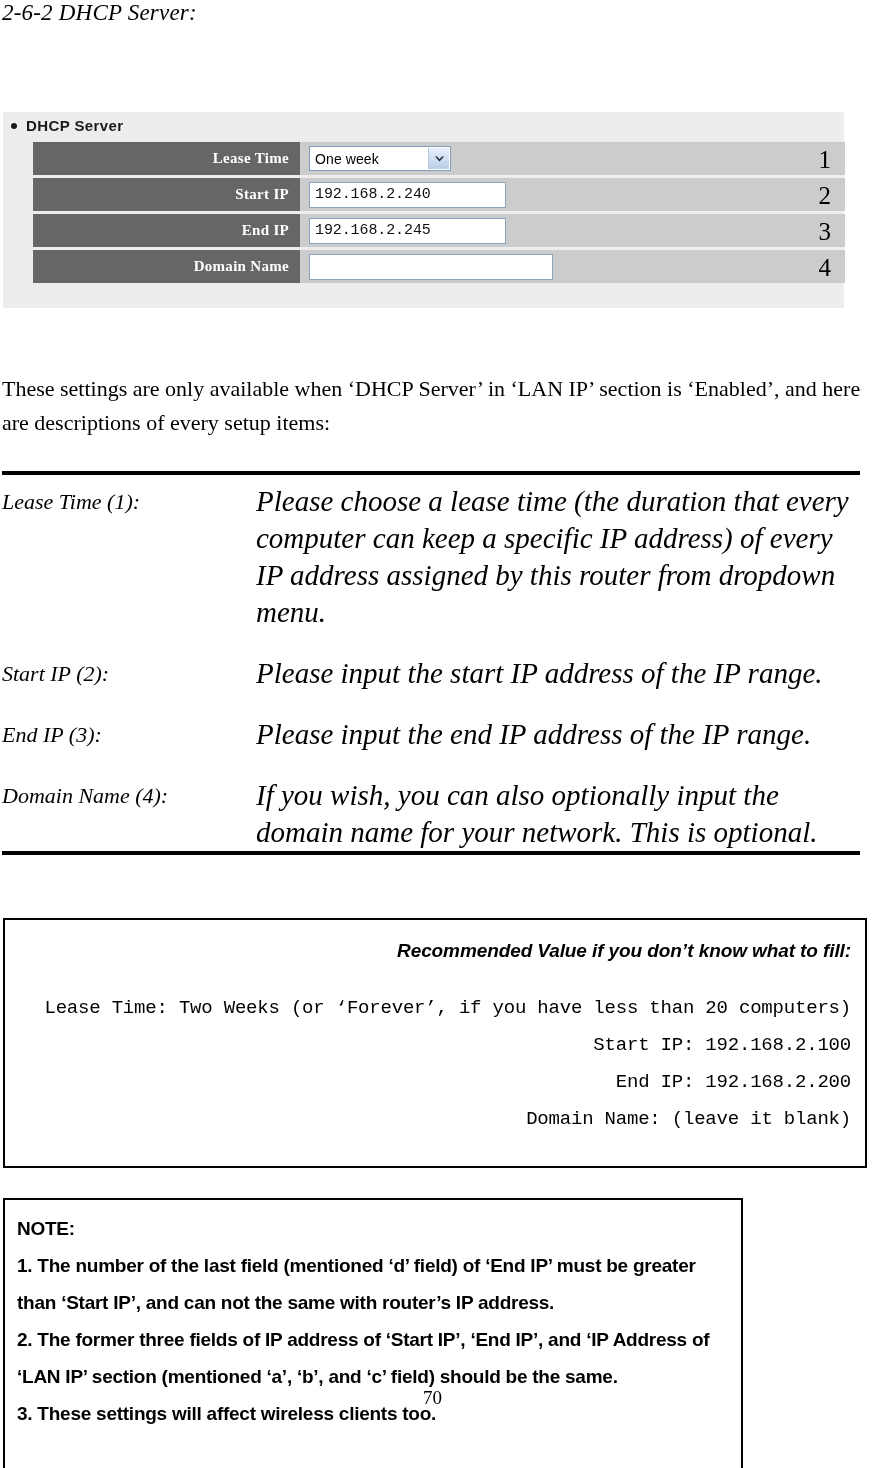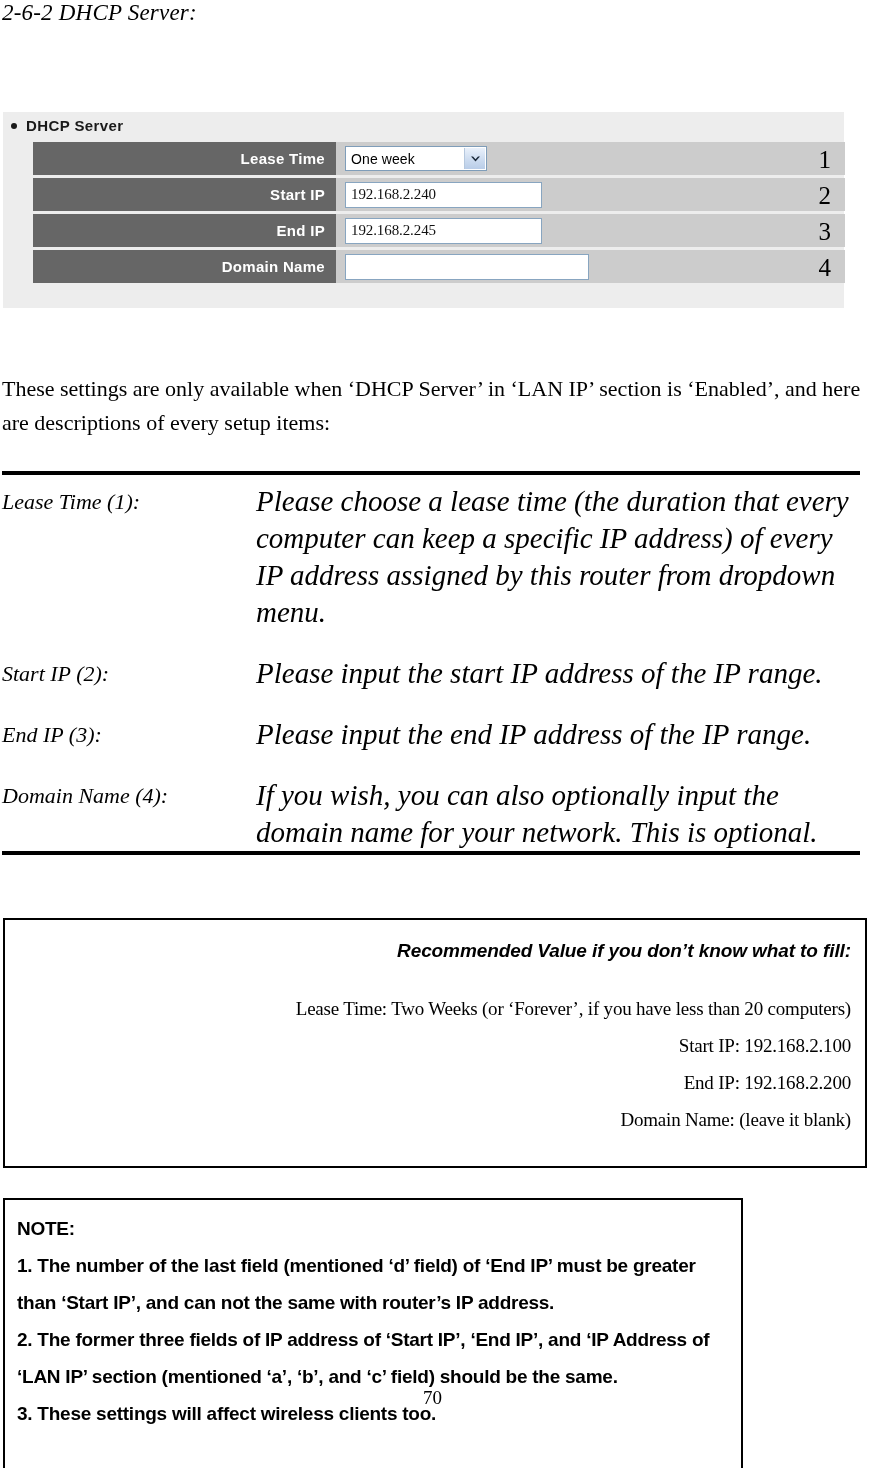--- a/index.html
+++ b/index.html
@@ -69,24 +69,24 @@
     width: 812px;
   }
   .form-row {
     position: relative;
     height: 33px;
     margin-bottom: 3px;
     display: flex;
     align-items: stretch;
   }
   .row-label {
-    width: 303px;
+    width: 267px;
     background: #666666;
     color: #ffffff;
-    font-family: Liberation Sans, sans-serif;
+    font-family: Liberation Serif, serif;
     font-weight: bold;
     font-size: 15px;
     letter-spacing: 0.3px;
     display: flex;
     align-items: center;
     justify-content: flex-end;
     padding-right: 11px;
     box-sizing: border-box;
     flex: 0 0 auto;
   }
@@ -133,21 +133,21 @@
   .ui-select-arrow svg { display: block; }
 
   
   .ui-input {
     height: 26px;
     background: #ffffff;
     border: 1px solid #88a5c0;
     box-sizing: border-box;
     display: flex;
     align-items: center;
-    font-family: Liberation Serif, serif;
+    font-family: Liberation Mono, monospace;
     font-size: 15px;
     color: #111111;
     padding-left: 5px;
     letter-spacing: -0.1px;
   }
   .ui-input.ip   { width: 197px; }
   .ui-input.domain { width: 244px; }
 
   
   .callout-num {
@@ -232,21 +232,21 @@
   .rec-heading {
     font-family: "Liberation Sans", sans-serif;
     font-weight: bold;
     font-style: italic;
     font-size: 19px;
     line-height: 26px;
     letter-spacing: -0.1px;
   }
   .rec-spacer { height: 26px; }
   .rec-line {
-    font-family: Liberation Serif, serif;
+    font-family: Liberation Mono, monospace;
     font-size: 19px;
     line-height: 37px;
     letter-spacing: -0.2px;
     white-space: nowrap;
   }
   .note-line {
     font-family: "Liberation Sans", sans-serif;
     font-weight: bold;
     font-size: 19px;
     line-height: 37px;

